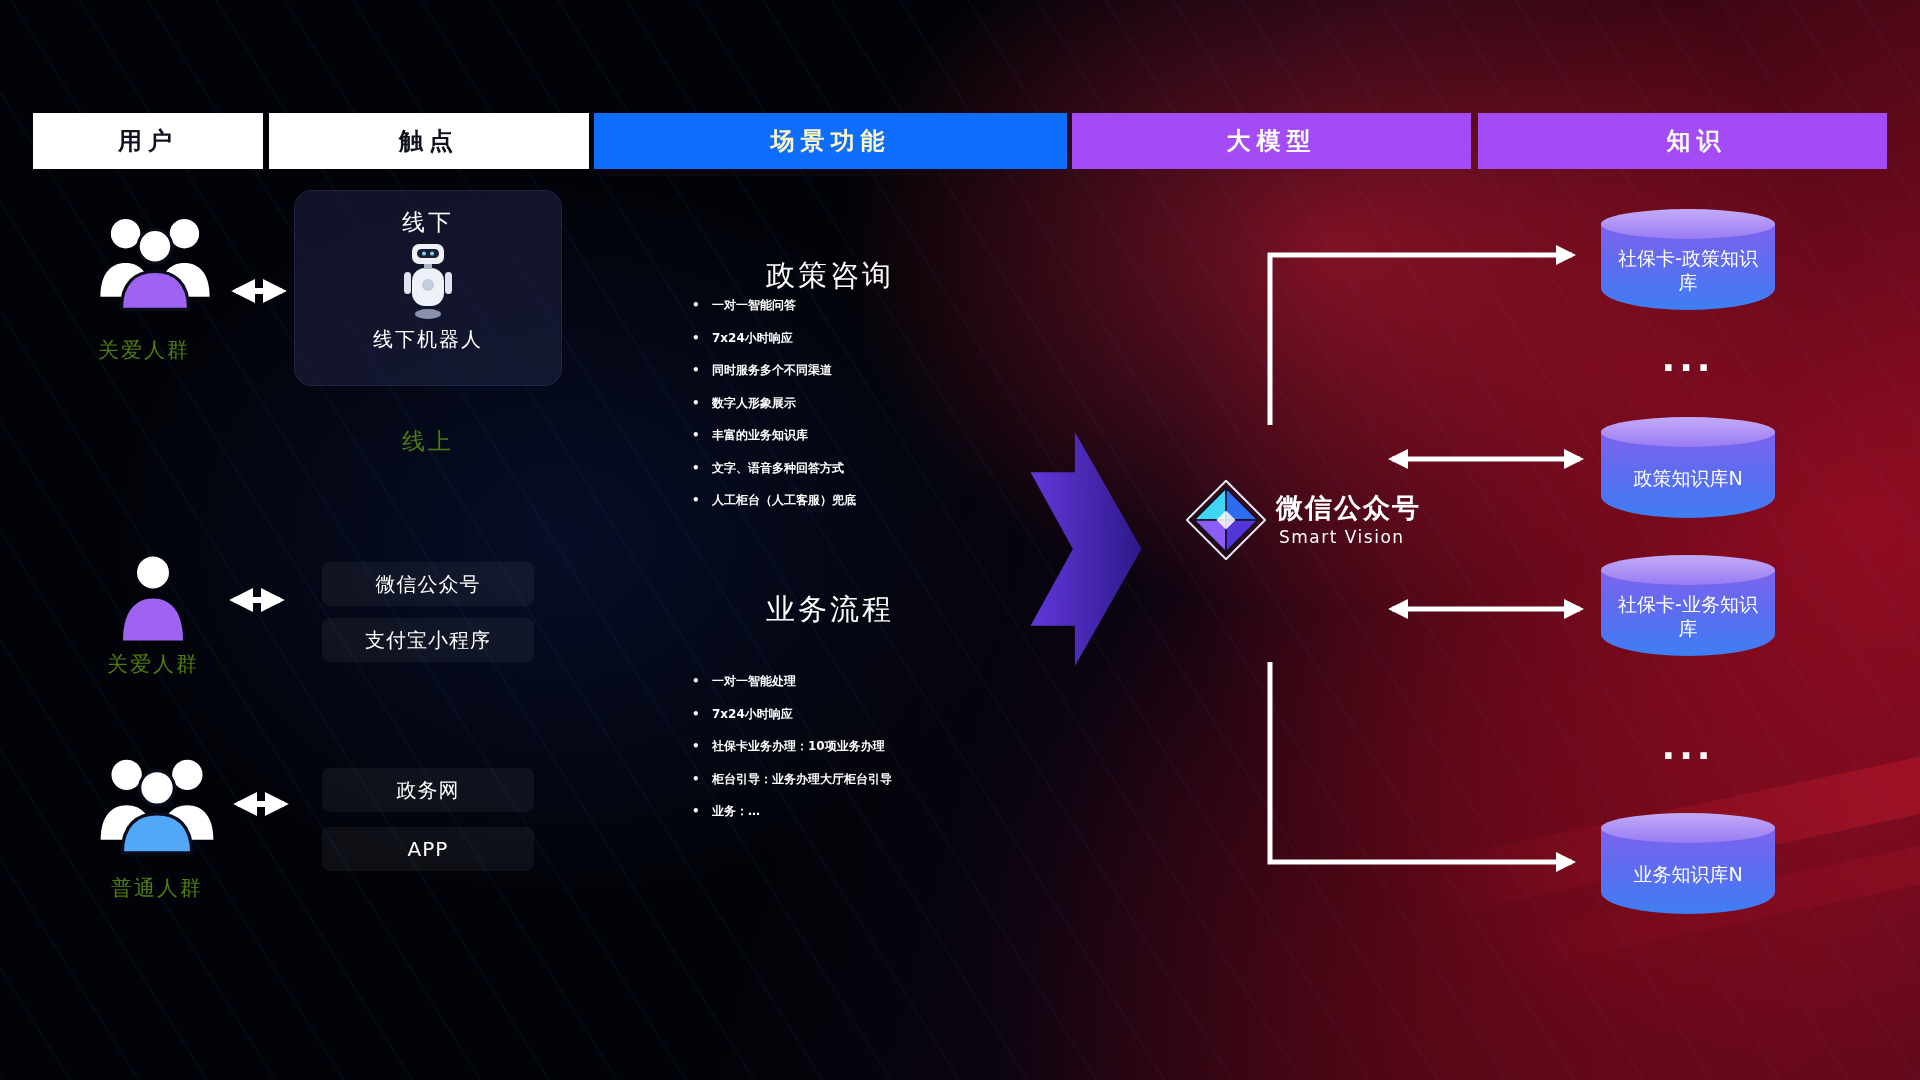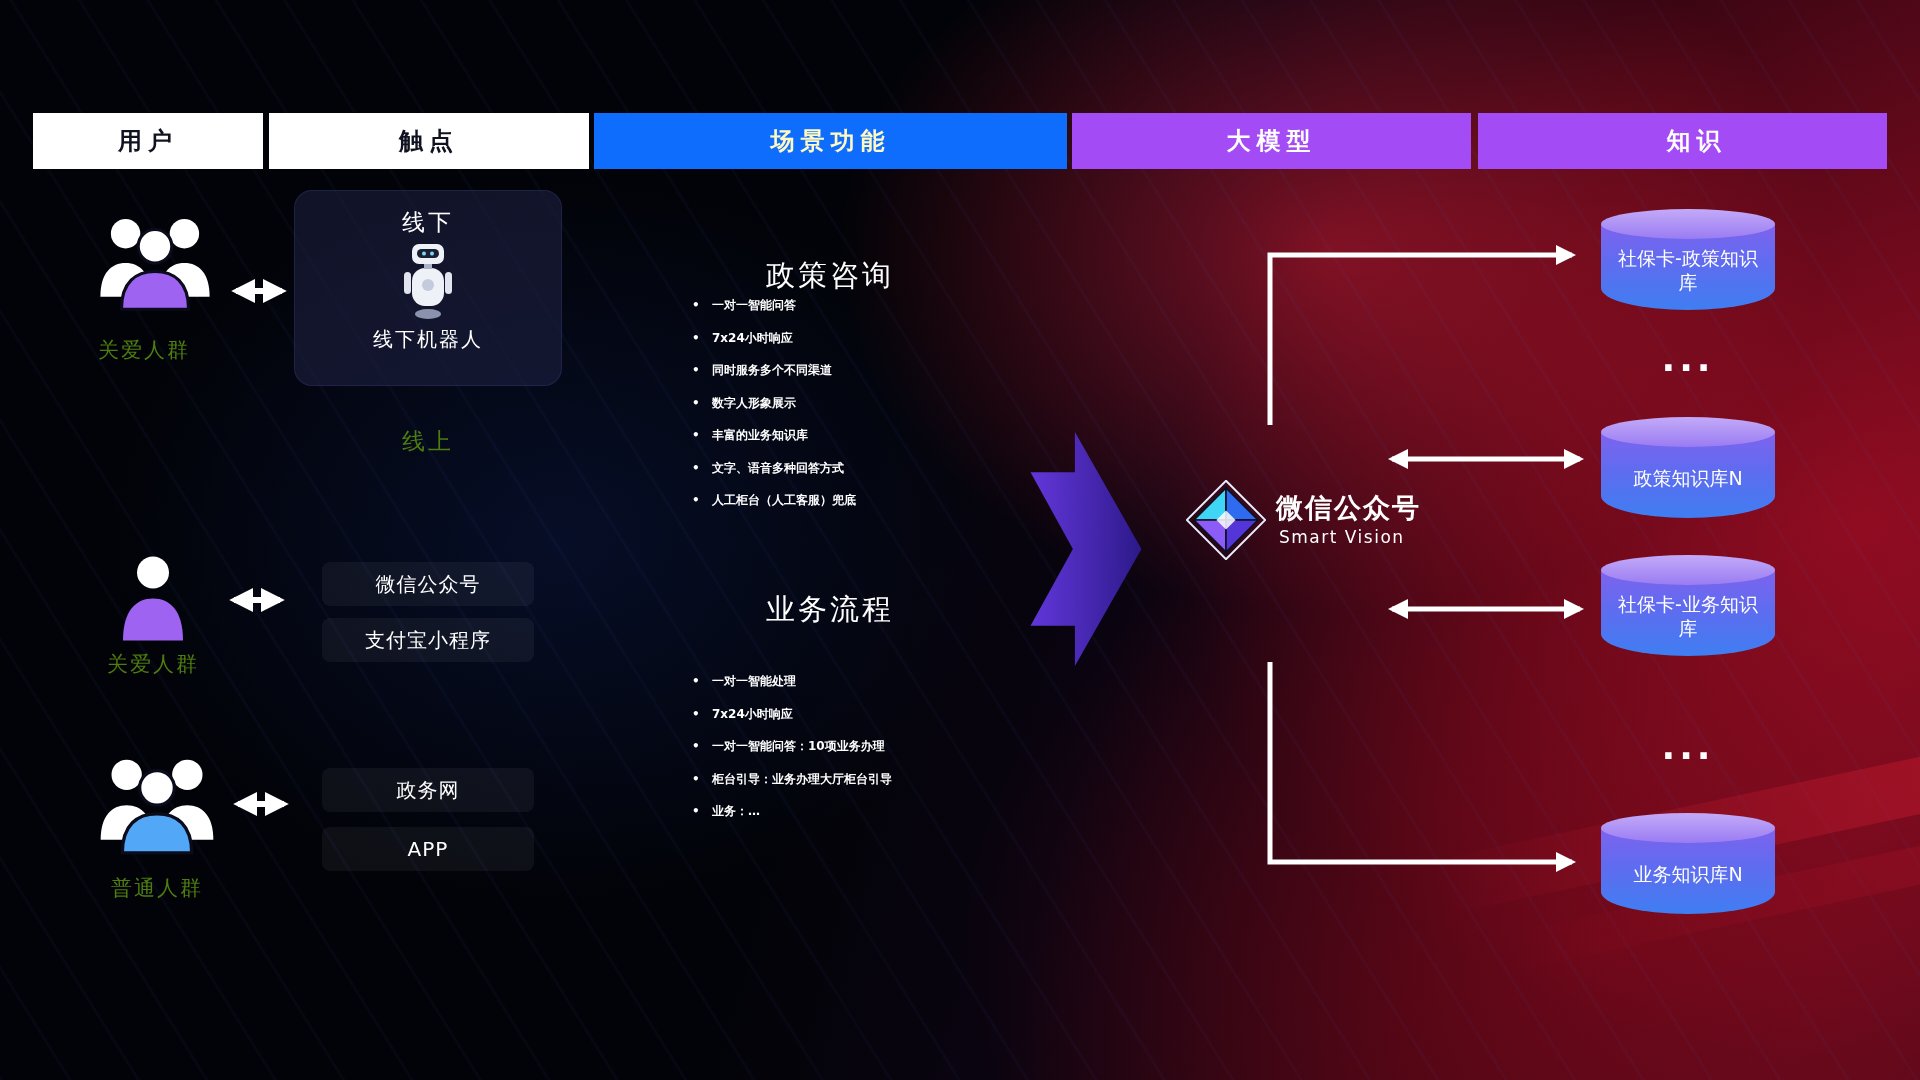--- a/index.html
+++ b/index.html
@@ -146,21 +146,21 @@
     <li>数字人形象展示</li>
     <li>丰富的业务知识库</li>
     <li>文字、语音多种回答方式</li>
     <li>人工柜台（人工客服）兜底</li>
   </ul>
 
   <div class="sec-title" style="top:590px;">业务流程</div>
   <ul class="blist" style="top:665px;">
     <li>一对一智能处理</li>
     <li>7x24小时响应</li>
-    <li>一对一智能问答：10项业务办理</li>
+    <li>社保卡业务办理：10项业务办理</li>
     <li>柜台引导：业务办理大厅柜台引导</li>
     <li>业务：…</li>
   </ul>
 
   <svg class="abs" style="left:1030px;top:428px;" width="112" height="242" viewBox="0 0 110 240">
     <defs>
       <linearGradient id="agrad" x1="0" y1="0" x2="1" y2="0">
         <stop offset="0" stop-color="#6b3cf0" stop-opacity="0.9"></stop>
         <stop offset="1" stop-color="#2e1a8f" stop-opacity="0.95"></stop>
       </linearGradient>

